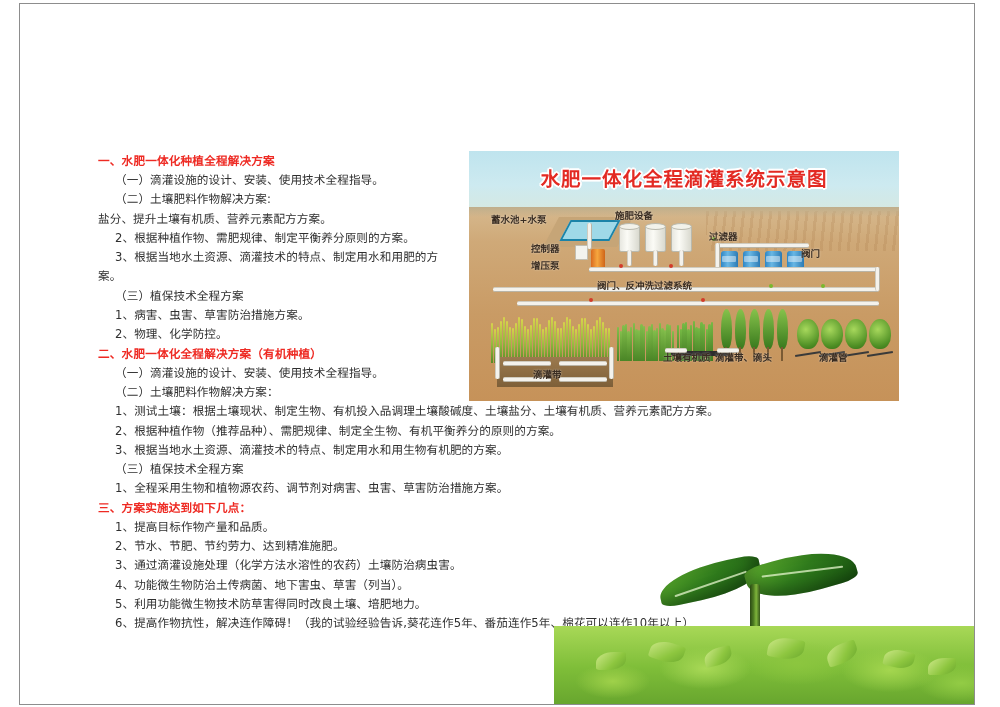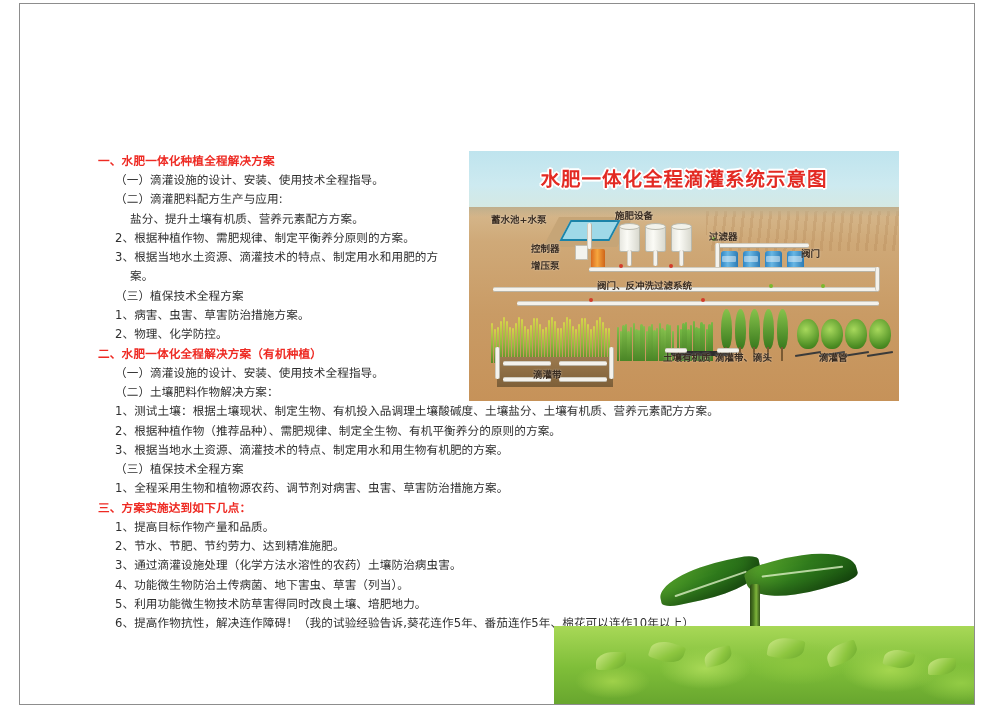--- a/index.html
+++ b/index.html
@@ -74,21 +74,21 @@
   }
   .body-line {
     color: #2f2f2f;
     font-size: 11.6px;
     line-height: 19.3px;
     letter-spacing: 0.1px;
     white-space: pre;
     font-family: "DejaVu Sans", "Liberation Sans", sans-serif;
   }
   .indent-1 { padding-left: 17px; }
-  .indent-0 { padding-left: 0px; margin-left: 32px; }
+  .indent-0 { padding-left: 0px; }
 
   
   .diagram {
     position: absolute;
     left: 449px;
     top: 147px;
     width: 430px;
     height: 250px;
     overflow: hidden;
     background: #c9e8ef;
@@ -248,21 +248,21 @@
 </style>
 </head>
 <body>
 
 <div class="poster">
 
 
   <div class="content-col" id="content-col">
       <div class="sec-heading">一、水肥一体化种植全程解决方案</div>
       <div class="body-line indent-1">（一）滴灌设施的设计、安装、使用技术全程指导。</div>
-      <div class="body-line indent-1">（二）滴灌肥料配方生产与应用:</div>
+      <div class="body-line indent-1">（二）土壤肥料作物解决方案:</div>
       <div class="body-line indent-0">盐分、提升土壤有机质、营养元素配方方案。</div>
       <div class="body-line indent-1">2、根据种植作物、需肥规律、制定平衡养分原则的方案。</div>
       <div class="body-line indent-1">3、根据当地水土资源、滴灌技术的特点、制定用水和用肥的方</div>
       <div class="body-line indent-0">案。</div>
       <div class="body-line indent-1">（三）植保技术全程方案</div>
       <div class="body-line indent-1">1、病害、虫害、草害防治措施方案。</div>
       <div class="body-line indent-1">2、物理、化学防控。</div>
       <div class="sec-heading">二、水肥一体化全程解决方案（有机种植）</div>
       <div class="body-line indent-1">（一）滴灌设施的设计、安装、使用技术全程指导。</div>
       <div class="body-line indent-1">（二）土壤肥料作物解决方案：</div>

